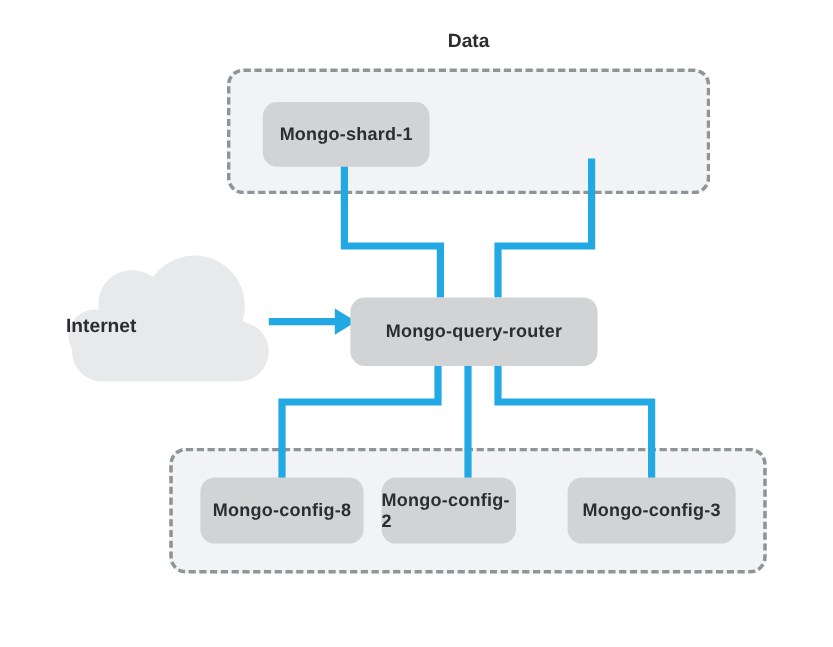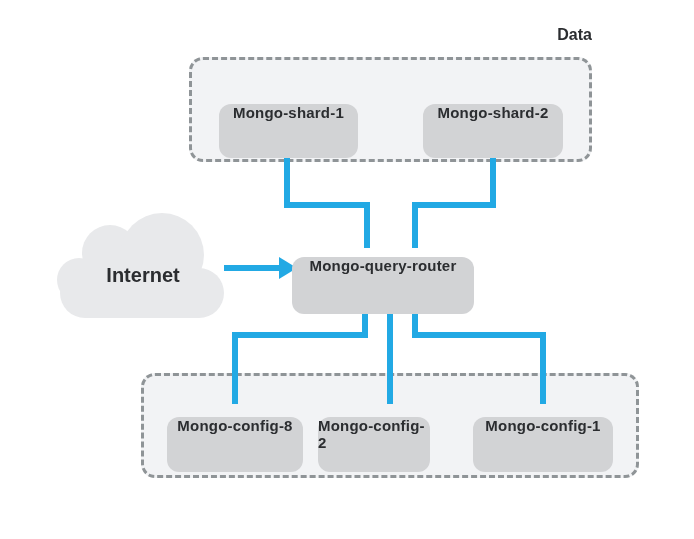--- a/index.html
+++ b/index.html
@@ -13,78 +13,73 @@
   html,body{margin:0;padding:0;background:#ffffff;}
   .canvas{
     position:relative;
     width:694px;height:539px;
     background:#ffffff;
     font-family:"Liberation Sans", sans-serif;
     overflow:hidden;
   }
   .group-label{
     position:absolute;
-    text-align:right;
+    text-align:center;
     font-size:16px;font-weight:700;color:var(--text);
     z-index:3;
   }
   .group-box{
     position:absolute;
     border:3px dashed var(--container-border);
     border-radius:14px;
     background:var(--container-fill);
     box-sizing:border-box;
     z-index:0;
   }
   .node{
     position:absolute;
     background:var(--node-fill);
     border-radius:12px;
-    display:flex;align-items:flex-start;justify-content:center;
+    display:flex;align-items:center;justify-content:center;
     font-size:15px;font-weight:700;color:var(--text);
     z-index:2;
     letter-spacing:0.2px;
-    margin-top:19px;
   }
   .connectors{
     position:absolute;left:0;top:0;width:694px;height:539px;
     z-index:1;
   }
   .connectors polyline{
     fill:none;
     stroke:var(--connector);
     stroke-width:6;
     stroke-linejoin:miter;
   }
   .connectors line{stroke:var(--connector);stroke-width:6;}
   .connectors polygon{fill:var(--connector);}
   .cloud-wrap{position:absolute;left:55px;top:208px;width:176px;height:116px;z-index:2;}
   .cloud-wrap svg{display:block;}
   .cloud-label{
     position:absolute;left:0;top:56px;width:176px;
-    text-align:center;
-    font-size:20px;font-weight:700;color:var(--text);
+    font-size:16px;font-weight:700;color:var(--text);
   }
 </style>
 </head>
 <body>
 
 <div class="canvas">
 
   <div class="group-label" style="left:189px;top:26px;width:403px;">Data</div>
 
   <div class="group-box" style="left:189px;top:57px;width:403px;height:105px;"></div>
 
   <div class="node" style="left:219px;top:85px;width:139px;height:54px;">
     <span>Mongo-shard-1</span>
   </div>
 
-  <div class="node" style="left:423px;top:85px;width:140px;height:54px;">
-    <span>Mongo-shard-2</span>
-  </div>
 
   <svg class="connectors" viewBox="0 0 694 539" xmlns="http://www.w3.org/2000/svg">
 
     <polyline points="287,132 287,205 367,205 367,248"></polyline>
 
     <polyline points="493,132 493,205 415,205 415,248"></polyline>
 
     <polyline points="365,290 365,335 235,335 235,404"></polyline>
 
     <polyline points="390,290 390,404"></polyline>
@@ -100,32 +95,32 @@
       <g fill="var(--cloud-fill)">
         <circle cx="24" cy="72" r="22"></circle>
         <circle cx="55" cy="45" r="28"></circle>
         <circle cx="107" cy="47" r="42"></circle>
         <rect x="5" y="60" width="164" height="50" rx="25"></rect>
       </g>
     </svg>
     <div class="cloud-label">Internet</div>
   </div>
 
-  <div class="node" style="left:292px;top:238px;width:182px;height:57px;">
+  <div class="node" style="left:292px;top:248px;width:206px;height:57px;">
     <span>Mongo-query-router</span>
   </div>
 
   <div class="group-box" style="left:141px;top:373px;width:498px;height:105px;"></div>
 
   <div class="node" style="left:167px;top:398px;width:136px;height:55px;">
     <span>Mongo-config-8</span>
   </div>
 
   <div class="node" style="left:318px;top:398px;width:112px;height:55px;">
     <span>Mongo-config-2</span>
   </div>
 
   <div class="node" style="left:473px;top:398px;width:140px;height:55px;">
-    <span>Mongo-config-1</span>
+    <span>Mongo-config-3</span>
   </div>
 
 
 </div>
 
 </body></html>

